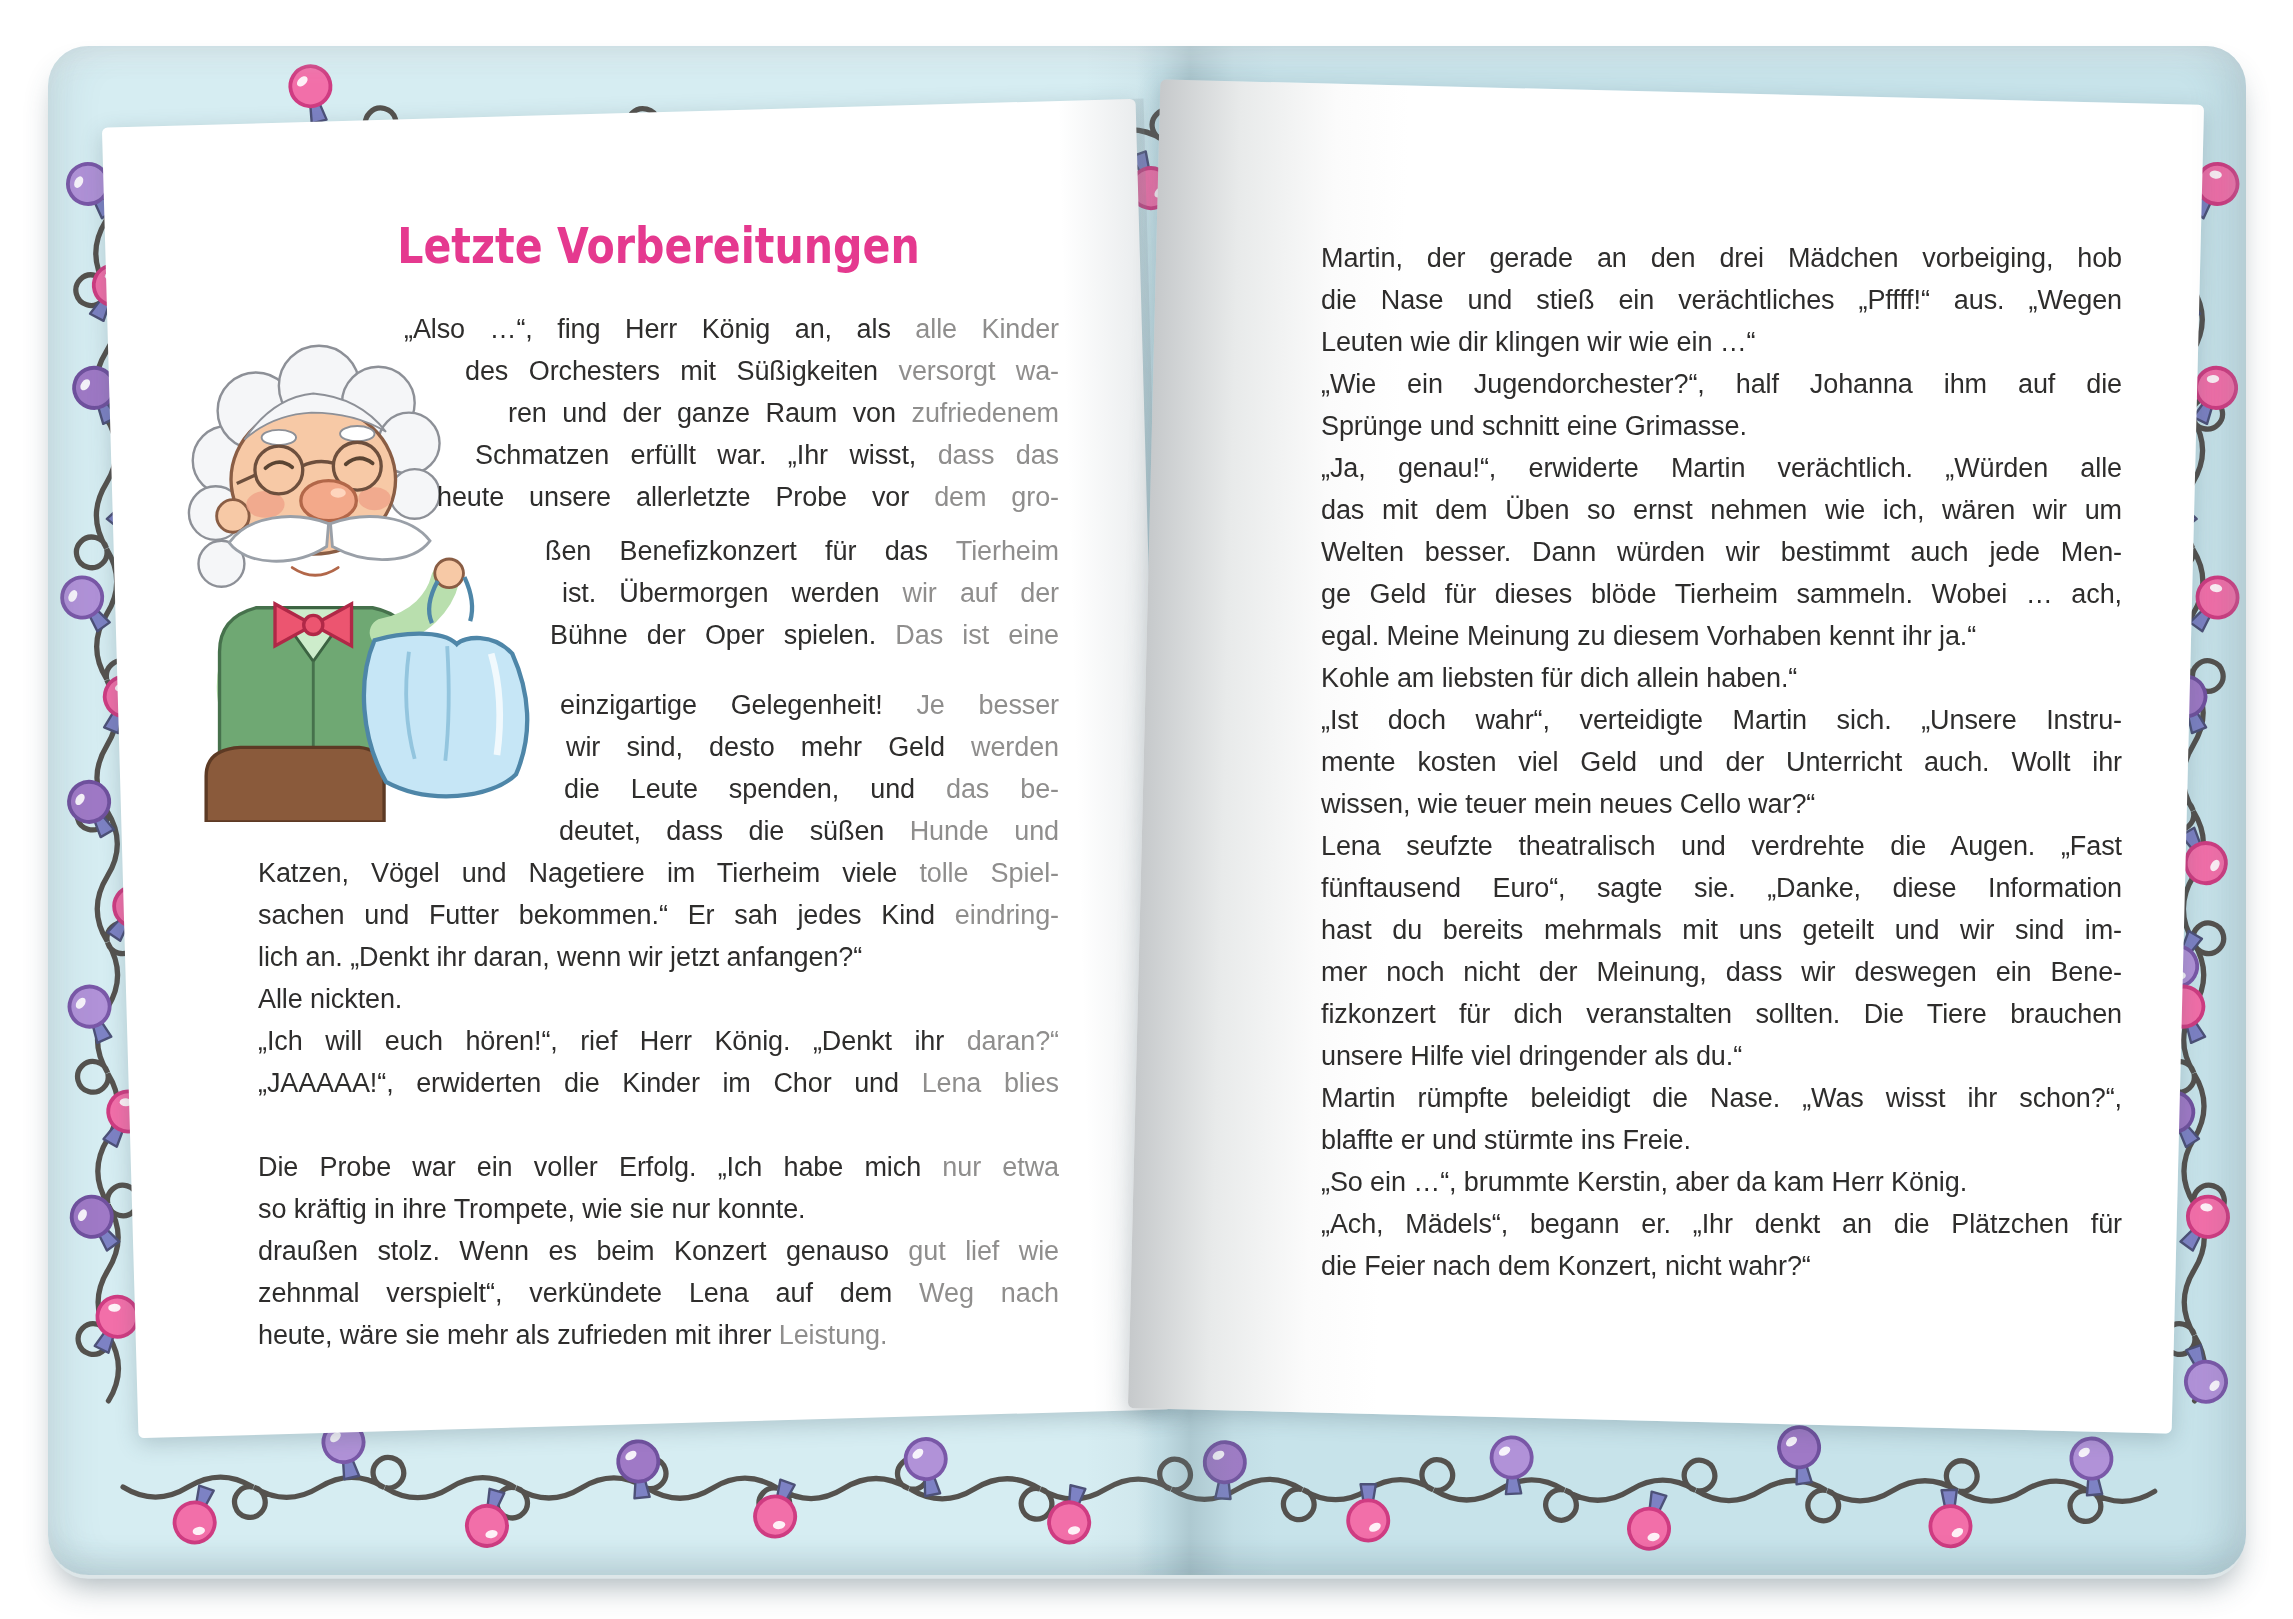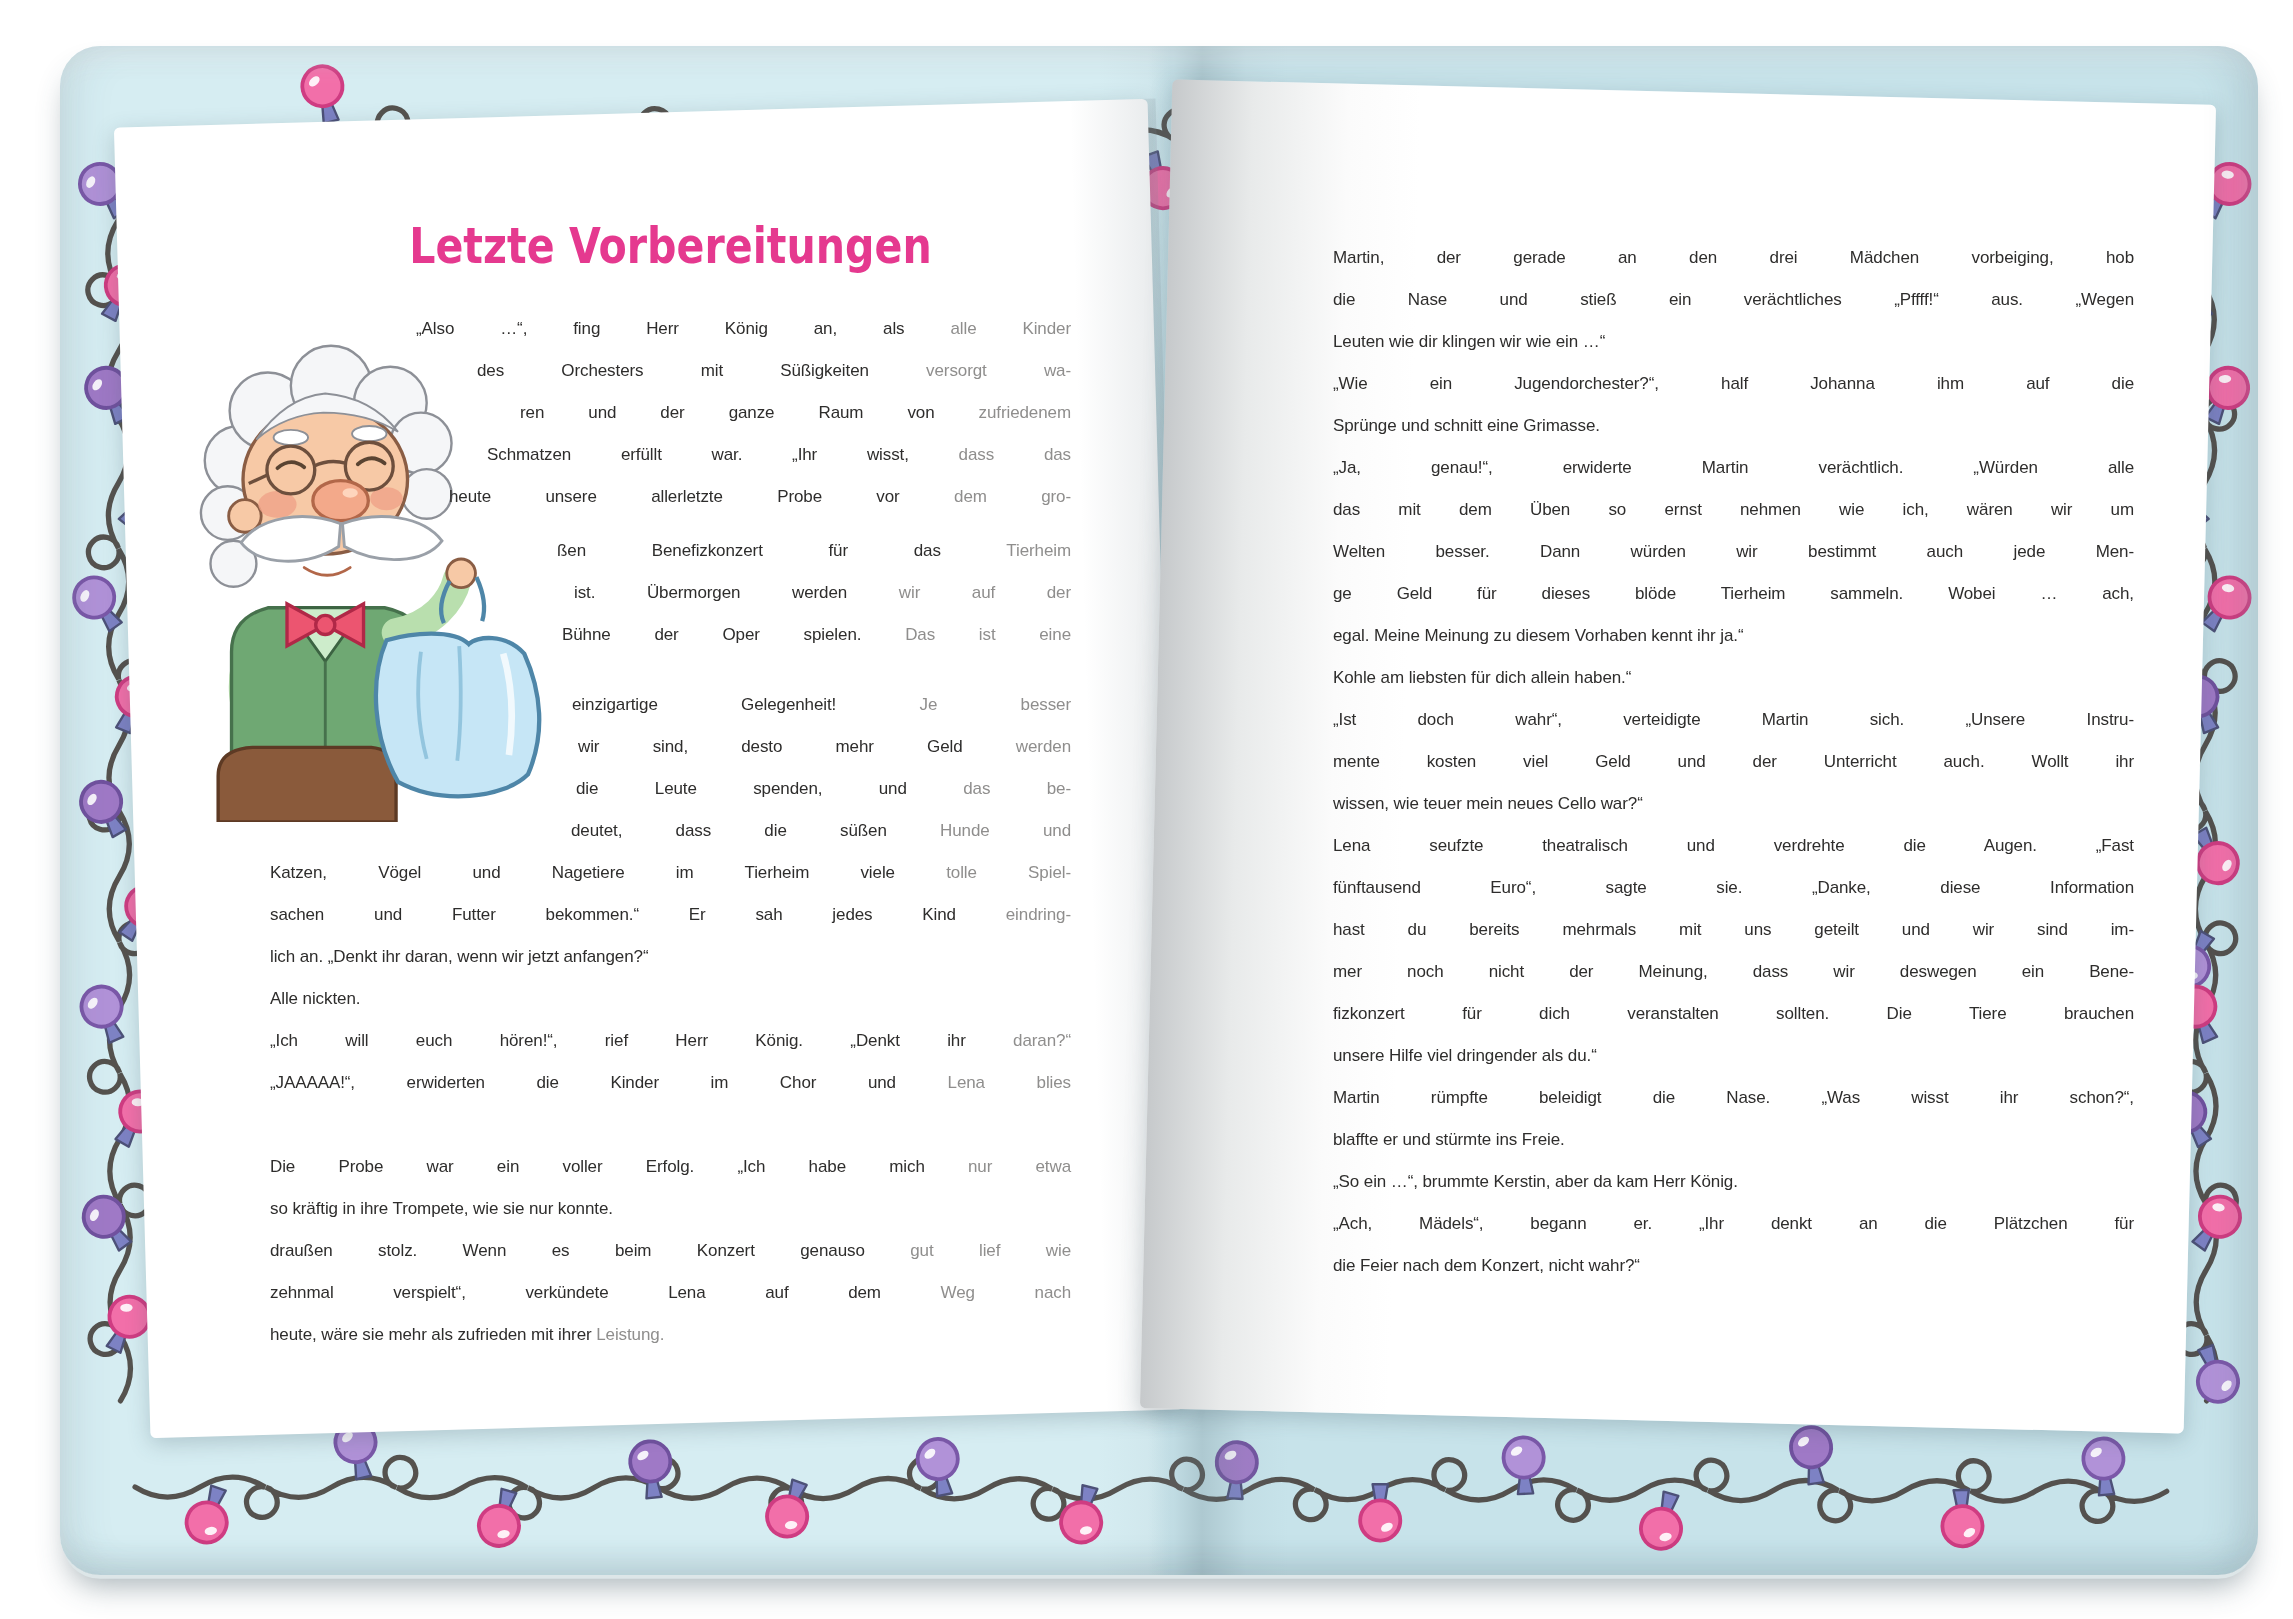--- a/index.html
+++ b/index.html
@@ -1,21 +1,21 @@
 <!DOCTYPE html>
 <html style="--title-pink: #e5398f; --text: #2e2d2c; --muted: #8f8e8d;"><head>
 <meta charset="utf-8">
 <style>
   html,body{margin:0;padding:0;background:#ffffff;}
   body{
     width:2293px;height:1619px;position:relative;overflow:hidden;
     font-family:"Liberation Sans","DejaVu Sans",sans-serif;
   }
   .book{
-    position:absolute;left:60px;top:46px;width:2198px;height:1529px;
+    position:absolute;left:48px;top:46px;width:2198px;height:1529px;
     border-radius:40px;
     background:linear-gradient(to right,#d6edf2 0%,#d6edf2 49.5%,#c7e3ea 50.5%,#c7e3ea 100%);
     box-shadow:0 5.7px 0 -1.9px #dde6e8, 0 19px 31px -9.6px rgba(55,80,90,.45);
   }
   .book::after{
     content:"";position:absolute;inset:0;border-radius:40px;pointer-events:none;
     box-shadow:inset -21px 0 36px rgba(70,95,105,.14),
                inset 21px 0 36px rgba(70,95,105,.08),
                inset 0 -15.3px 29px rgba(70,95,105,.10),
                inset 0 13.4px 25px rgba(255,255,255,.35);
@@ -48,21 +48,21 @@
   h1.title{
     margin:0 auto 0 auto;text-align:center;
     font-family:"DejaVu Sans",sans-serif;font-weight:700;
     font-size:49px;letter-spacing:0px;color:var(--title-pink);
     transform:scaleX(.84);transform-origin:50% 50%;
     white-space:nowrap;
   }
   .lines{margin-top:32.5px;}
   .lines.first-gap{margin-top:0;}
   .tline{
-    height:42px;line-height:42px;font-size:17px;letter-spacing:-0.1px;
+    height:42px;line-height:42px;font-size:27px;letter-spacing:-0.1px;
     text-align:left;white-space:normal;overflow:visible;
   }
   .tline.just{text-align:justify;text-align-last:justify;}
   .tline.gap{margin-top:42px;}
   .muted{color:var(--muted);}
   .illu{position:absolute;left:139px;top:271px;width:375px;height:505px;}
 </style>
 </head>
 <body>
 

